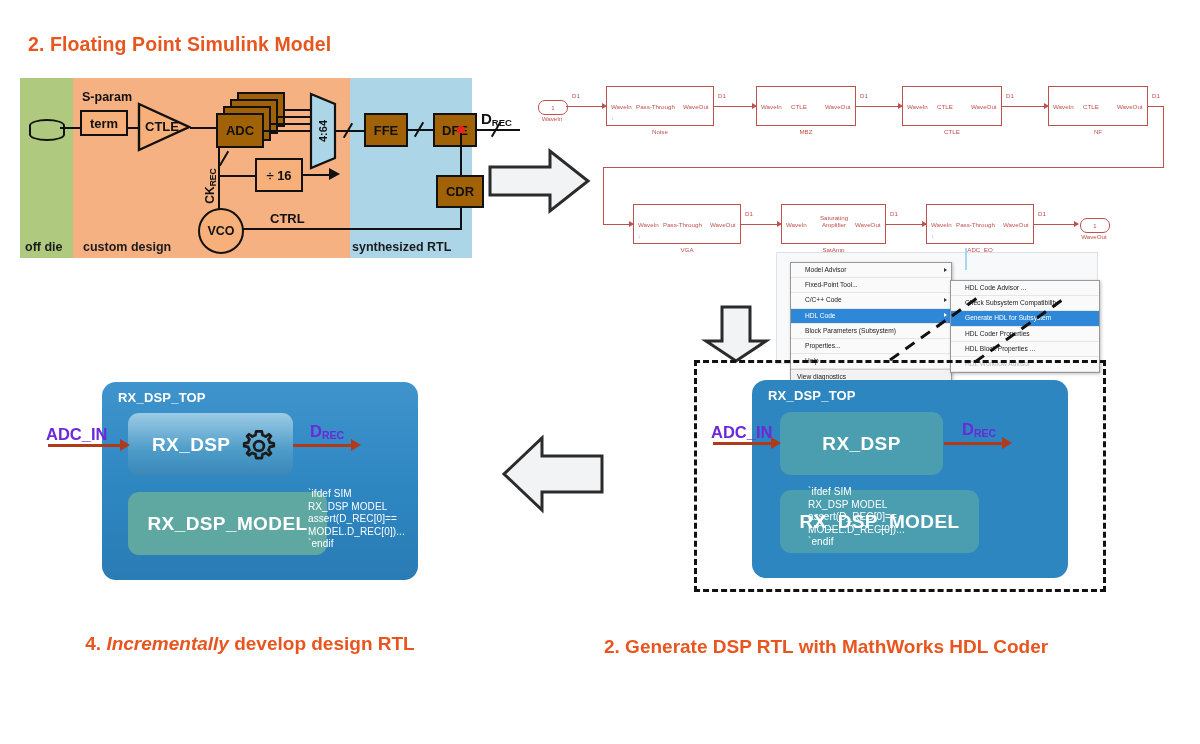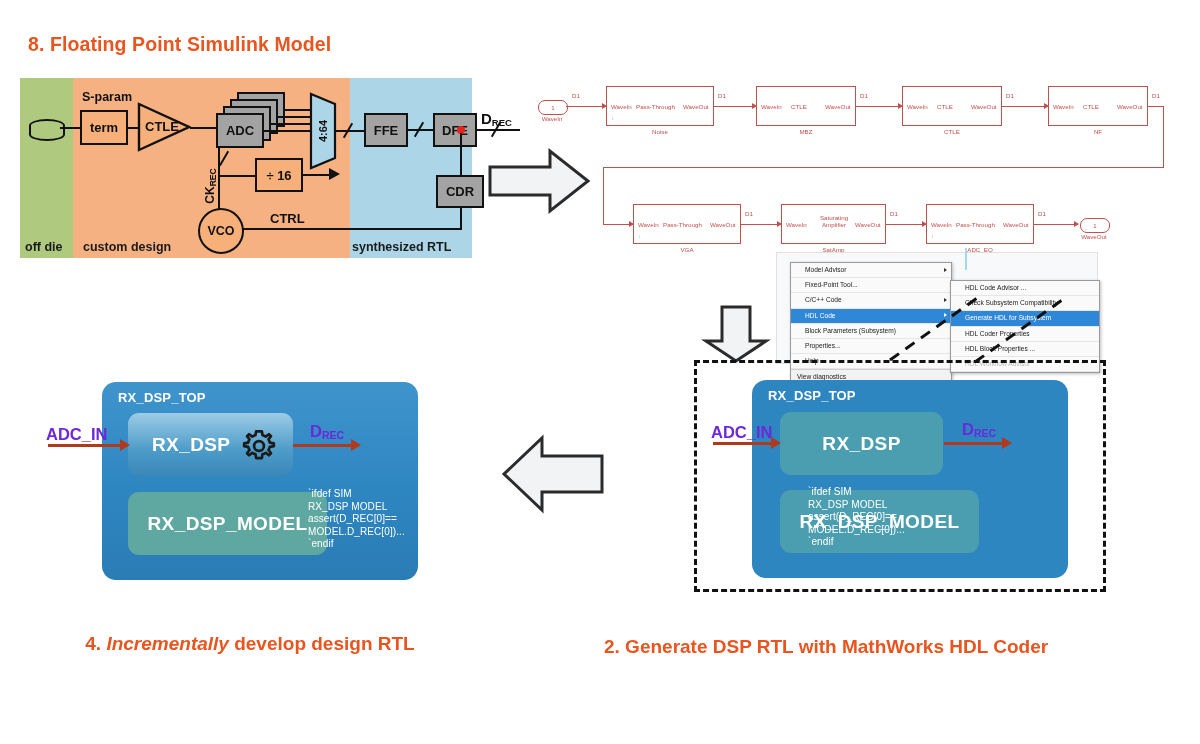--- a/index.html
+++ b/index.html
@@ -34,21 +34,21 @@
     position:absolute;bottom:4px;font-size:12.5px;color:#1b1b1b;
     font-weight:600;white-space:nowrap;
   }
 
   .blk{
     position:absolute;border:2px solid #111;box-sizing:border-box;
     display:flex;align-items:center;justify-content:center;
     font-size:13px;font-weight:700;color:#111;
   }
   .blk-or{background:#F7B07A;}
-  .blk-bl{background:#a3a3a3;}
+  .blk-bl{background:#a16207;}
   .wire{position:absolute;background:#111;}
   .wire-h{height:2px;}
   .wire-v{width:2px;}
   .smalltxt{position:absolute;font-size:12px;font-weight:700;color:#111;white-space:nowrap;}
   .sub{font-size:8.5px;vertical-align:baseline;position:relative;top:2px;}
 
   .cap-shape{
     position:absolute;border:2px solid #111;border-radius:50%/30%;
     background:#AFC97E;
   }
@@ -153,38 +153,38 @@
     position:absolute;border:3px dashed #111;box-sizing:border-box;
     background:transparent;
   }
   .gear{position:absolute;}
 </style>
 </head>
 <body>
 
 <div class="stage">
 
-  <div class="abs heading" style="left:28px;top:33px;">8. Floating Point Simulink Model</div>
+  <div class="abs heading" style="left:28px;top:33px;">2. Floating Point Simulink Model</div>
 
   <div class="abs" id="panel1">
 
     <div class="band band-green"></div>
     <div class="band band-orange"></div>
     <div class="band band-blue"></div>
 
     <div class="band-label" style="left:5px;">off die</div>
     <div class="band-label" style="left:63px;">custom design</div>
     <div class="band-label" style="left:332px;">synthesized RTL</div>
 
     <div class="cap-shape" style="left:9px;top:41px;width:32px;height:18px;"></div>
     <div class="wire wire-h" style="left:40px;top:49px;width:20px;"></div>
 
     <div class="smalltxt" style="left:62px;top:12px;font-size:12.5px;">S-param</div>
 
-    <div class="blk blk-or" style="left:60px;top:32px;width:48px;height:35px;">term</div>
+    <div class="blk blk-or" style="left:60px;top:32px;width:48px;height:26px;">term</div>
 
     <div class="wire wire-h" style="left:108px;top:49px;width:10px;"></div>
 
     <svg class="abs" style="left:117px;top:24px;" width="54" height="50">
       <polygon points="2,2 2,48 52,25" fill="#F7B07A" stroke="#111" stroke-width="2.4"></polygon>
     </svg>
     <div class="abs" style="left:122px;top:41px;width:40px;text-align:center;font-size:13px;font-weight:700;color:#111;">CTLE</div>
 
     <div class="wire wire-h" style="left:170px;top:49px;width:26px;"></div>
 

